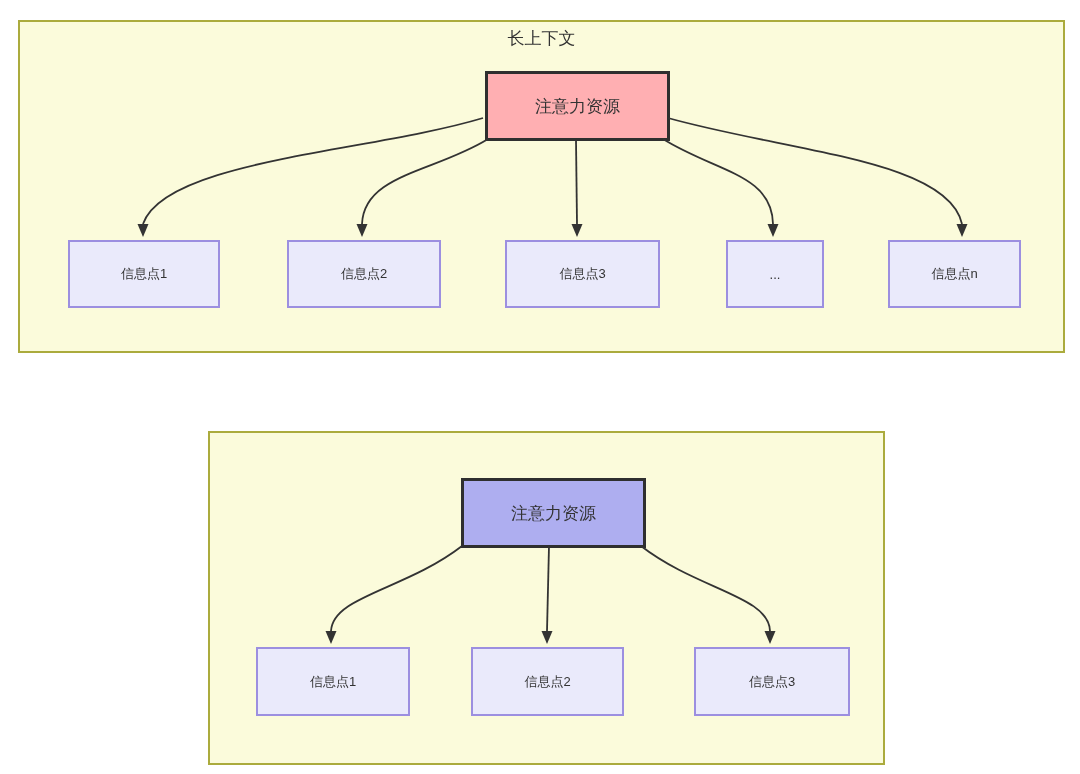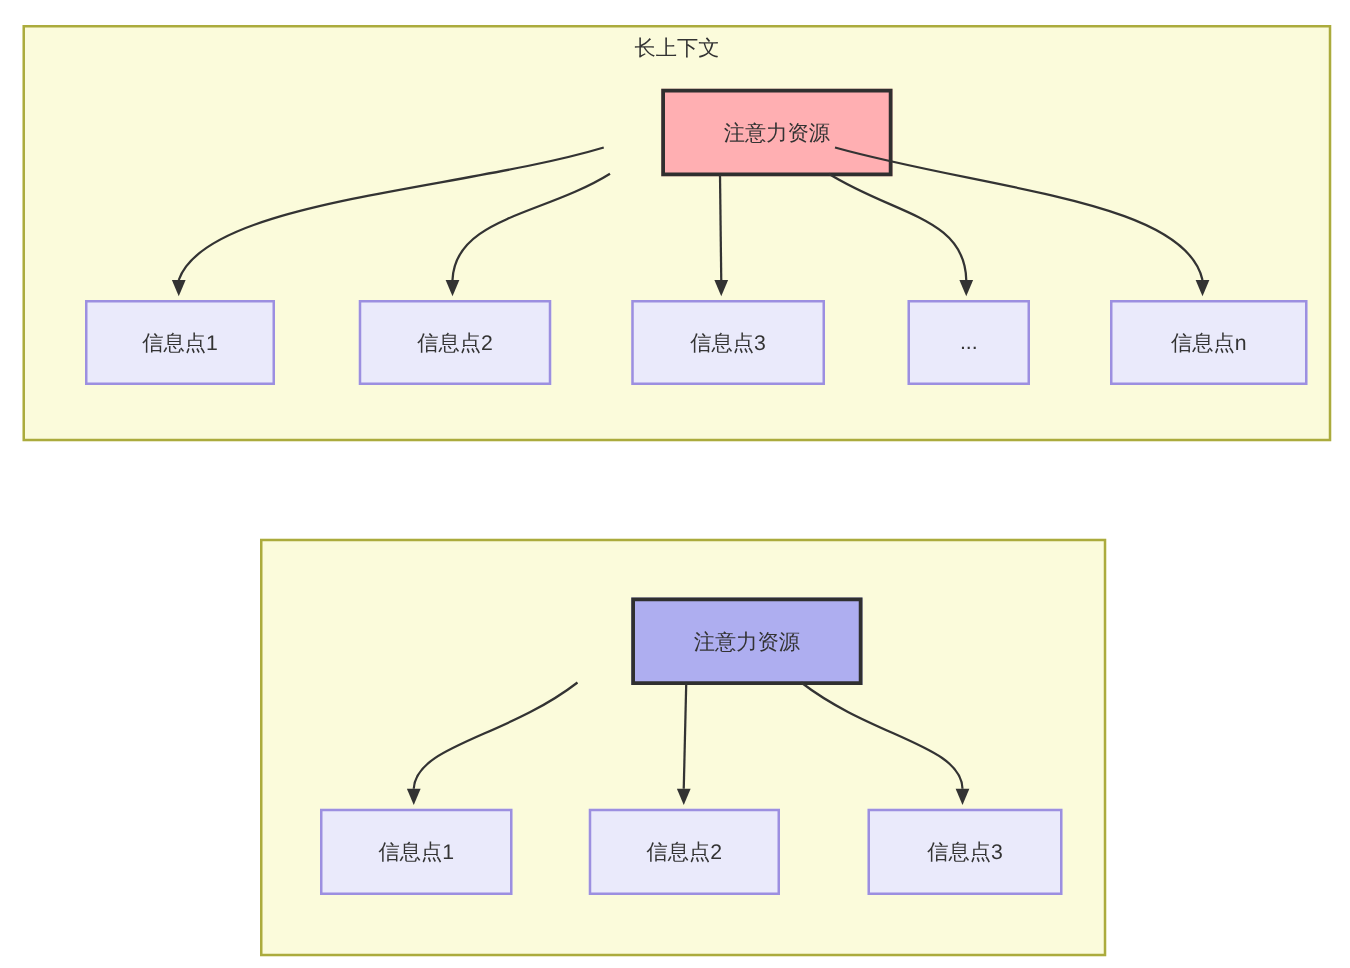--- a/index.html
+++ b/index.html
@@ -17,37 +17,36 @@
   .group-long{left:18px;top:20px;width:1047px;height:333px;}
   .group-short{left:208px;top:431px;width:677px;height:334px;}
   .group-title{
     position:absolute;top:6px;left:0;right:0;text-align:center;
     font-size:17px;line-height:22px;
   }
   .hub{
     position:absolute;display:flex;align-items:center;justify-content:center;
     border:3px solid var(--hub-border,#2F2F2F);
     font-size:17px;
-    margin-left:44px;
   }
   .group-long .hub{left:465px;top:49px;width:185px;height:70px;background:var(--hub-long-fill,#FFAFB2);}
   .group-short .hub{left:251px;top:45px;width:185px;height:70px;background:var(--hub-short-fill,#AEAEF0);}
   .node{
     position:absolute;display:flex;align-items:center;justify-content:center;
     background:var(--node-fill,#EAEAFB);
     border:2px solid var(--node-border,#9C8FE0);
-    font-size:17px;
+    font-size:13px;
   }
   .group-long .node{top:218px;height:68px;}
   .group-short .node{top:214px;height:69px;}
   .n-l1{left:48px;width:152px;}
   .n-l2{left:267px;width:154px;}
   .n-l3{left:485px;width:155px;}
   .n-l4{left:706px;width:98px;}
-  .n-l5{left:868px;width:158px;}
+  .n-l5{left:868px;width:133px;}
   .n-s1{left:46px;width:154px;}
   .n-s2{left:261px;width:153px;}
   .n-s3{left:484px;width:156px;}
   .arrows{position:absolute;left:0;top:0;width:1080px;height:774px;pointer-events:none;}
   .arrows path{fill:none;stroke:var(--arrow,#333333);stroke-width:1.8;}
   .arrows polygon{fill:var(--arrow,#333333);stroke:none;}
 </style>
 </head>
 <body>
 

